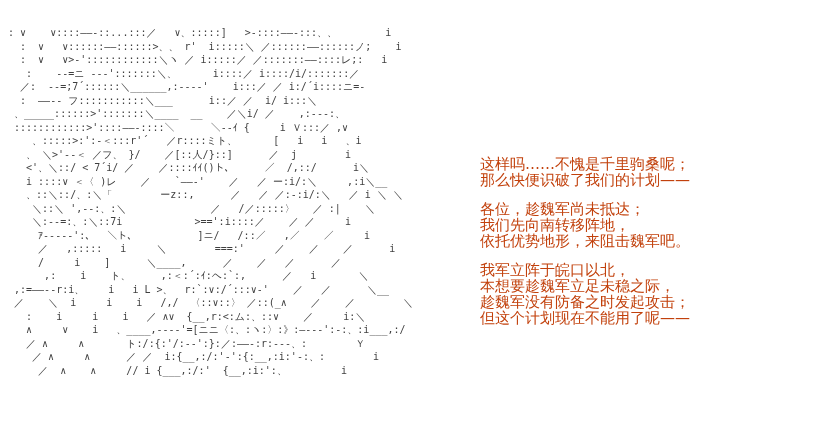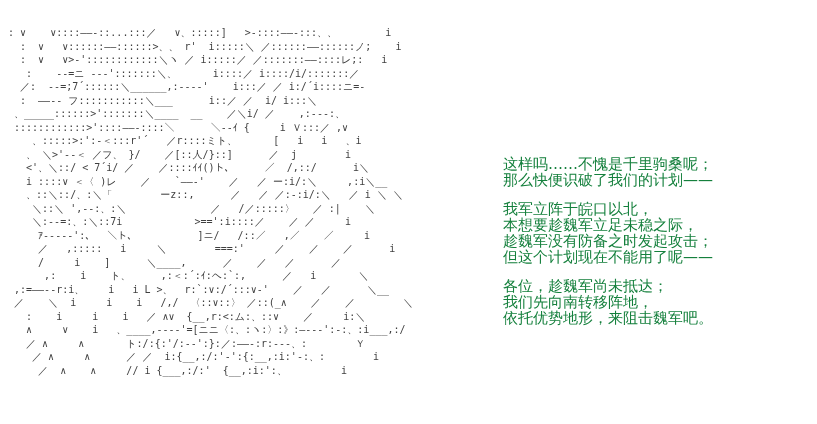--- a/index.html
+++ b/index.html
@@ -26,24 +26,24 @@
     margin: 0;
     font-family: "DejaVu Sans Mono", monospace;
     font-size: 10px;
     line-height: 13.5px;
     letter-spacing: 0;
     color: #3f3f3f;
     white-space: pre;
   }
   .dialogue {
     position: absolute;
-    left: 503px;
+    left: 480px;
     top: 156px;
     width: 300px;
-    color: #15803d;
+    color: #c2410c;
     font-size: 15px;
     line-height: 16px;
   }
   .dialogue p {
     margin: 0 0 13px 0;
     white-space: pre-line;
   }
 </style>
 </head>
 <body>
@@ -73,22 +73,22 @@
  ／    ＼  i     i    i   /,/  〈::∨::〉 ／::(_∧    ／    ／        ＼
    :    i     i    i   ／ ∧∨  {__,r:&lt;:ム:、::∨    ／     i:＼
    ∧     ∨    i   、____,----'=[ニニ〈:、:ヽ:〉:》:―---':‐:、:i___,:/
    ／ ∧     ∧       ト:/:{:'/:--':}:／:――-:r:‐--、:        Ｙ
     ／ ∧     ∧      ／ ／  i:{__,:/:'-':{:__,:i:'-:、:        i
      ／  ∧    ∧     // i {___,:/:'  {__,:i:':、         i</pre>
 
   <div class="dialogue">
     <p>这样吗……不愧是千里驹桑呢；
 那么快便识破了我们的计划——</p>
+    <p>各位，趁魏军尚未抵达；
+我们先向南转移阵地，
+依托优势地形，来阻击魏军吧。</p>
     <p>我军立阵于皖口以北，
 本想要趁魏军立足未稳之际，
 趁魏军没有防备之时发起攻击；
 但这个计划现在不能用了呢——</p>
-    <p>各位，趁魏军尚未抵达；
-我们先向南转移阵地，
-依托优势地形，来阻击魏军吧。</p>
   </div>
 
 </div>
 
 </body></html>

